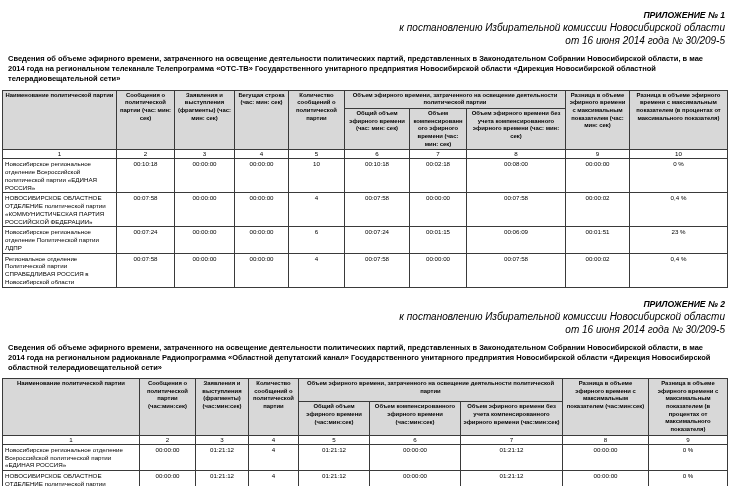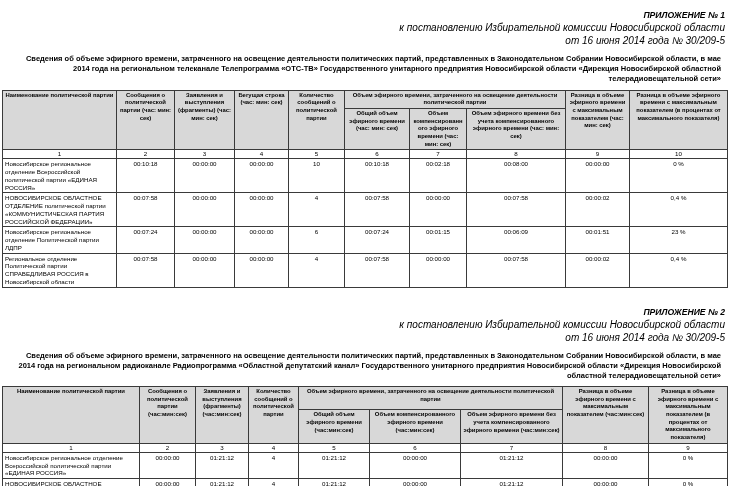--- a/index.html
+++ b/index.html
@@ -8,38 +8,38 @@
     font-family:"Liberation Sans", sans-serif; color:#000;
     -webkit-font-smoothing:antialiased;
   }
   .page { padding:10px 2px 0 2px; }
 
   .appendix { text-align:right; font-style:italic; line-height:1.3; padding-right:2px; }
   .app-label { font-weight:bold; font-size:8.6px; }
   .app-line  { font-size:10px; }
 
   .doc-title {
-    text-align:right; font-weight:bold; font-size:7.5px; line-height:1.35;
+    text-align:left; font-weight:bold; font-size:7.5px; line-height:1.35;
     margin:7px 6px 5px 6px;
   }
 
   table { border-collapse:collapse; table-layout:fixed; width:725px; margin:0 auto; }
   th, td { border:1px solid #3a3a3a; padding:1px 2px; vertical-align:top; overflow:hidden; }
   th {
     background:#d8d8d8; font-size:5.9px; font-weight:bold;
     text-align:center; line-height:1.3; word-wrap:break-word;
   }
   td { font-size:6.2px; line-height:1.25; text-align:center; word-wrap:break-word; }
   td.name { text-align:left; }
   tr.nums td { background:#ffffff; padding:0 2px; line-height:1.15; height:8px; }
 
   .t1-r0 { height:26px; } .t1-r1 { height:31px; } .t1-r2 { height:25px; } .t1-r3 { height:25px; }
   .t2-r0 { height:25px; } .t2-r1 { height:28px; }
 
-  .sect2 { margin-top:19px; }
+  .sect2 { margin-top:11px; }
 </style>
 </head>
 <body>
 
 <div class="page">
 
   <div class="appendix">
     <div class="app-label">ПРИЛОЖЕНИЕ № 1</div>
     <div class="app-line">к постановлению Избирательной комиссии Новосибирской области</div>
     <div class="app-line">от 16 июня 2014 года № 30/209-5</div>

